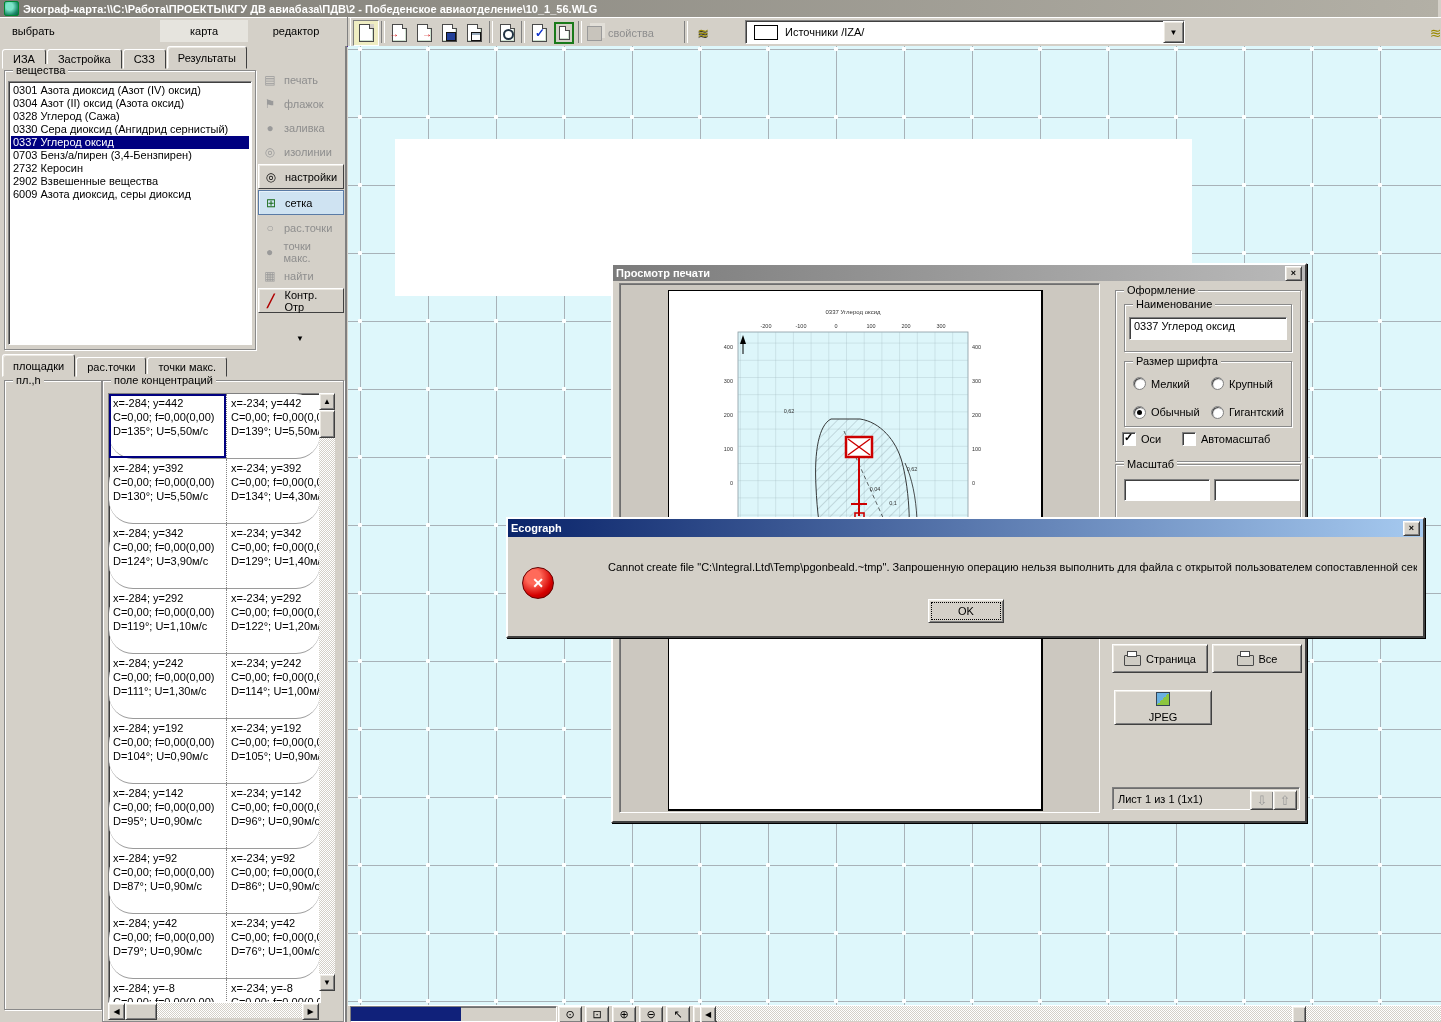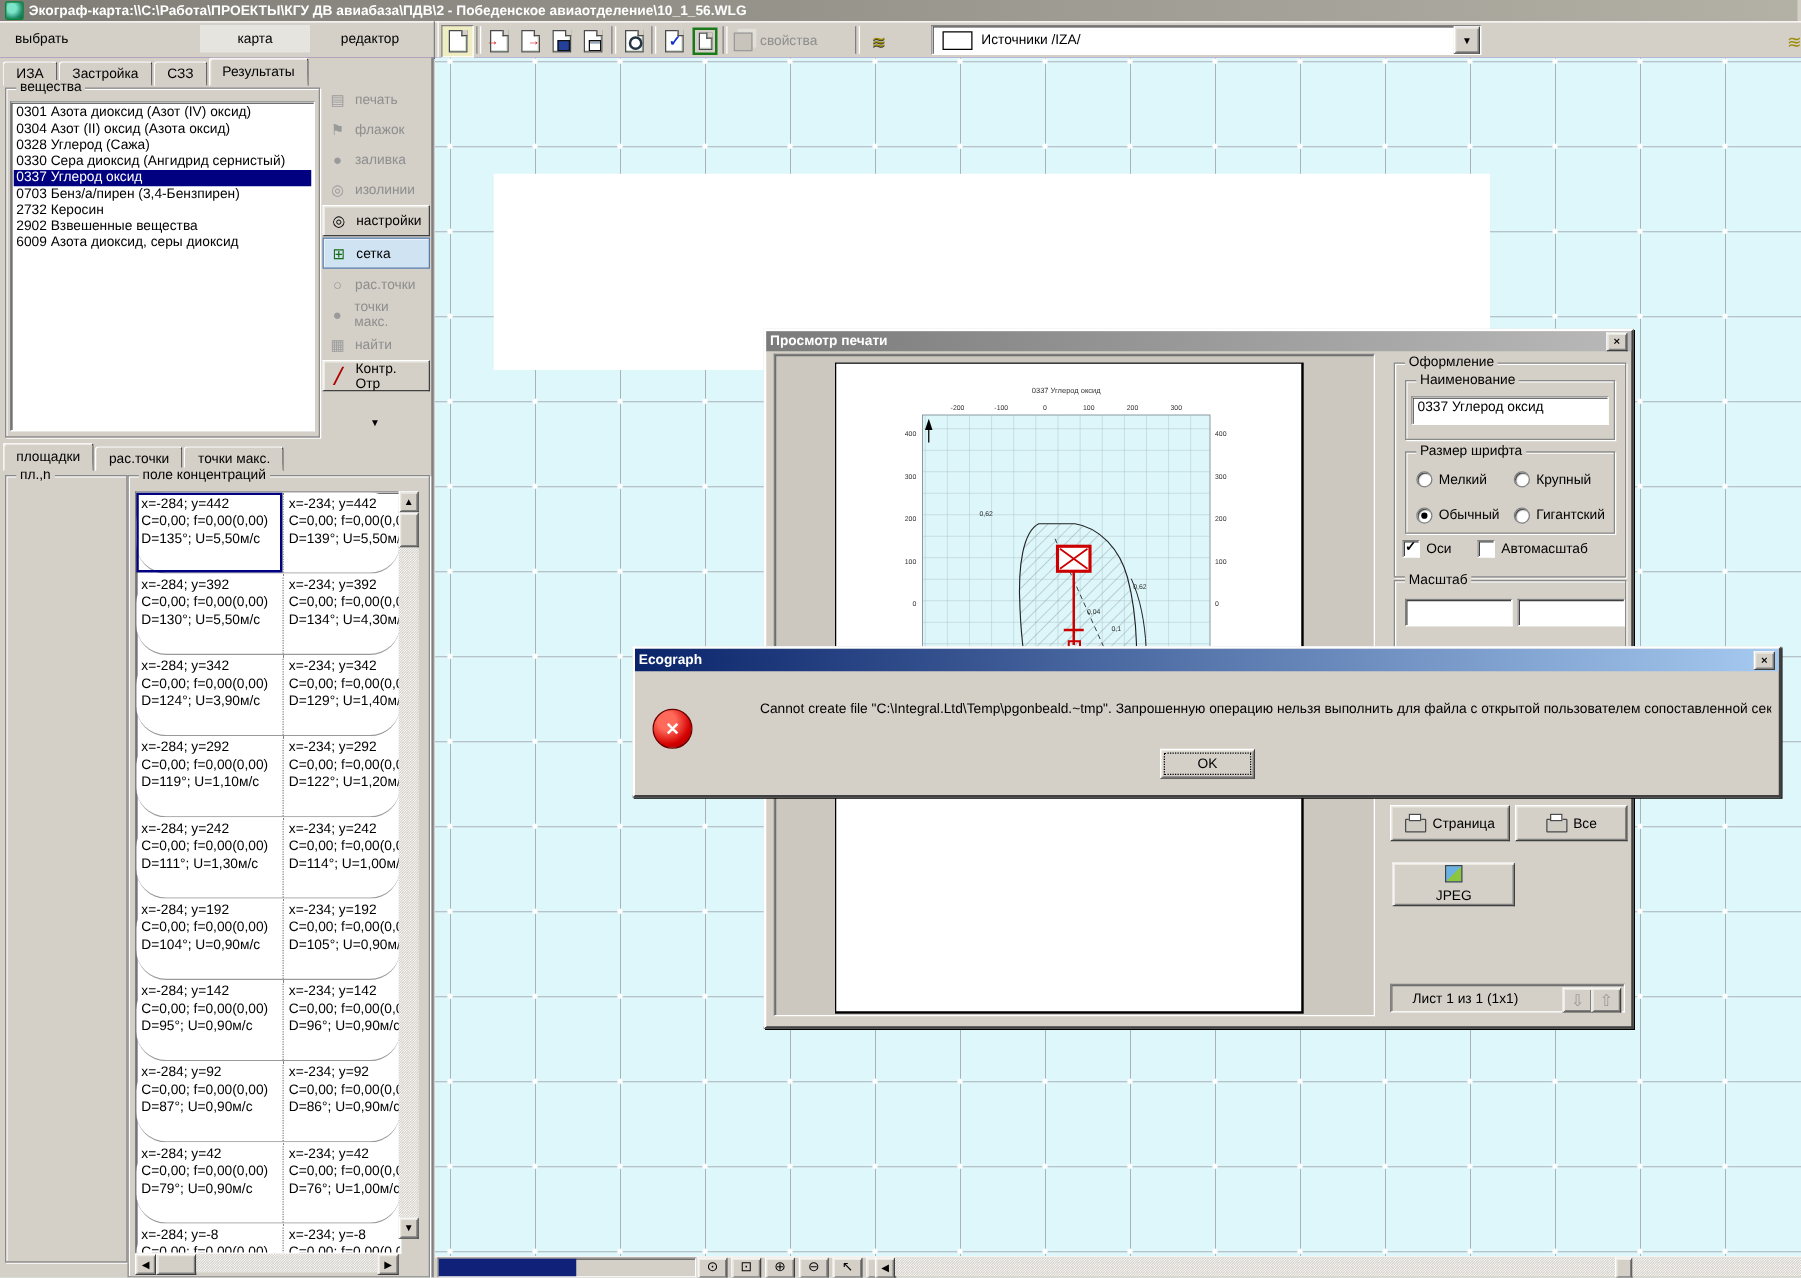--- a/index.html
+++ b/index.html
@@ -562,21 +562,21 @@
   </div>
   <div class="btn3d abs" style="left:599px;top:379px;width:88px;height:27px;">
     <span class="prn"></span>
     <span>Все</span>
   </div>
   <div class="btn3d abs" style="left:501px;top:425px;width:96px;height:33px;flex-direction:column;">
     <span style="width:12px;height:12px;background:linear-gradient(135deg,#6ab0e0 50%,#8cc63f 50%);border:1px solid #345;"></span>
     <span>JPEG</span>
   </div>
 
-  <div class="abs sunken" style="left:499px;top:522px;width:188px;height:23px;display:flex;align-items:center;padding-left:17px;box-sizing:border-box;background:#d4d0c8;">
+  <div class="abs sunken" style="left:499px;top:522px;width:188px;height:23px;display:flex;align-items:center;padding-left:5px;box-sizing:border-box;background:#d4d0c8;">
     <span>Лист 1 из 1 (1x1)</span>
     <span class="btn3d abs navarrow" style="right:25px;top:2px;width:22px;height:18px;">⇩</span>
     <span class="btn3d abs navarrow" style="right:2px;top:2px;width:22px;height:18px;">⇧</span>
   </div>
 </div>
 
 <div class="abs dialog" style="left:506px;top:470px;width:915px;height:117px;z-index:30;margin-top:47px;">
   <div class="dtitle active-t">
     <span class="t">Ecograph</span>
     <span class="btn3d xbtn" style="margin-left:auto;">×</span>

